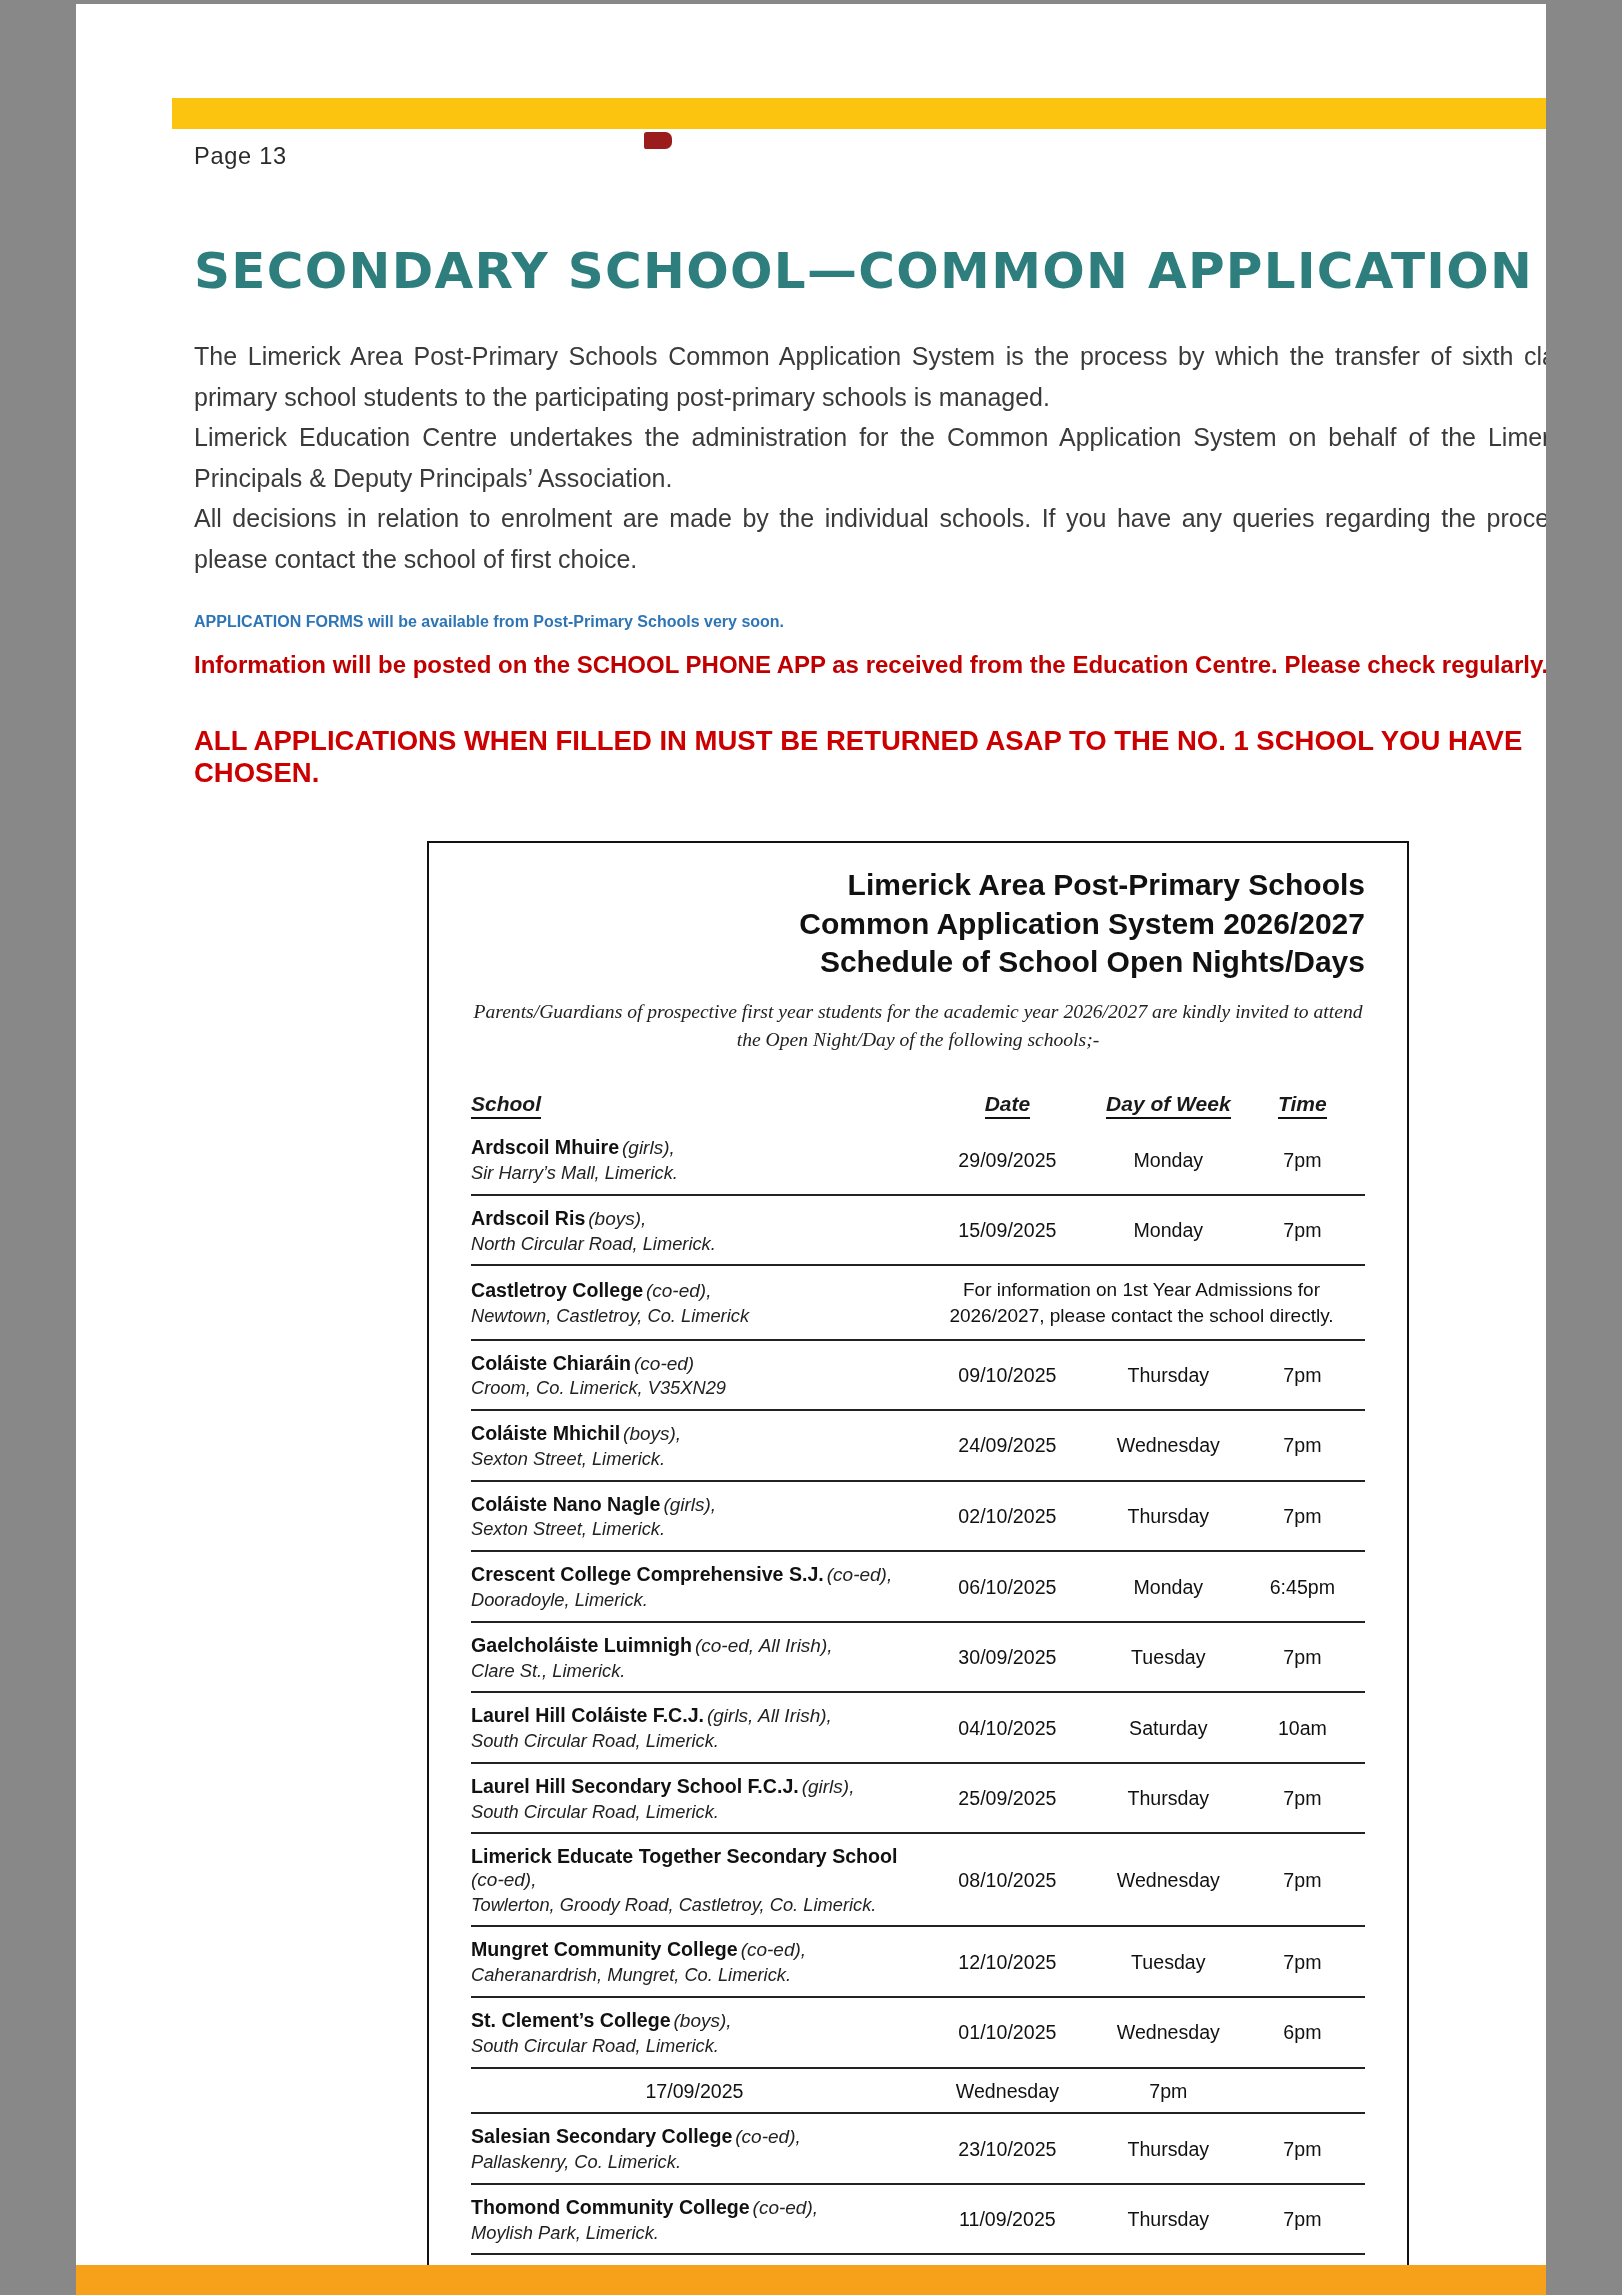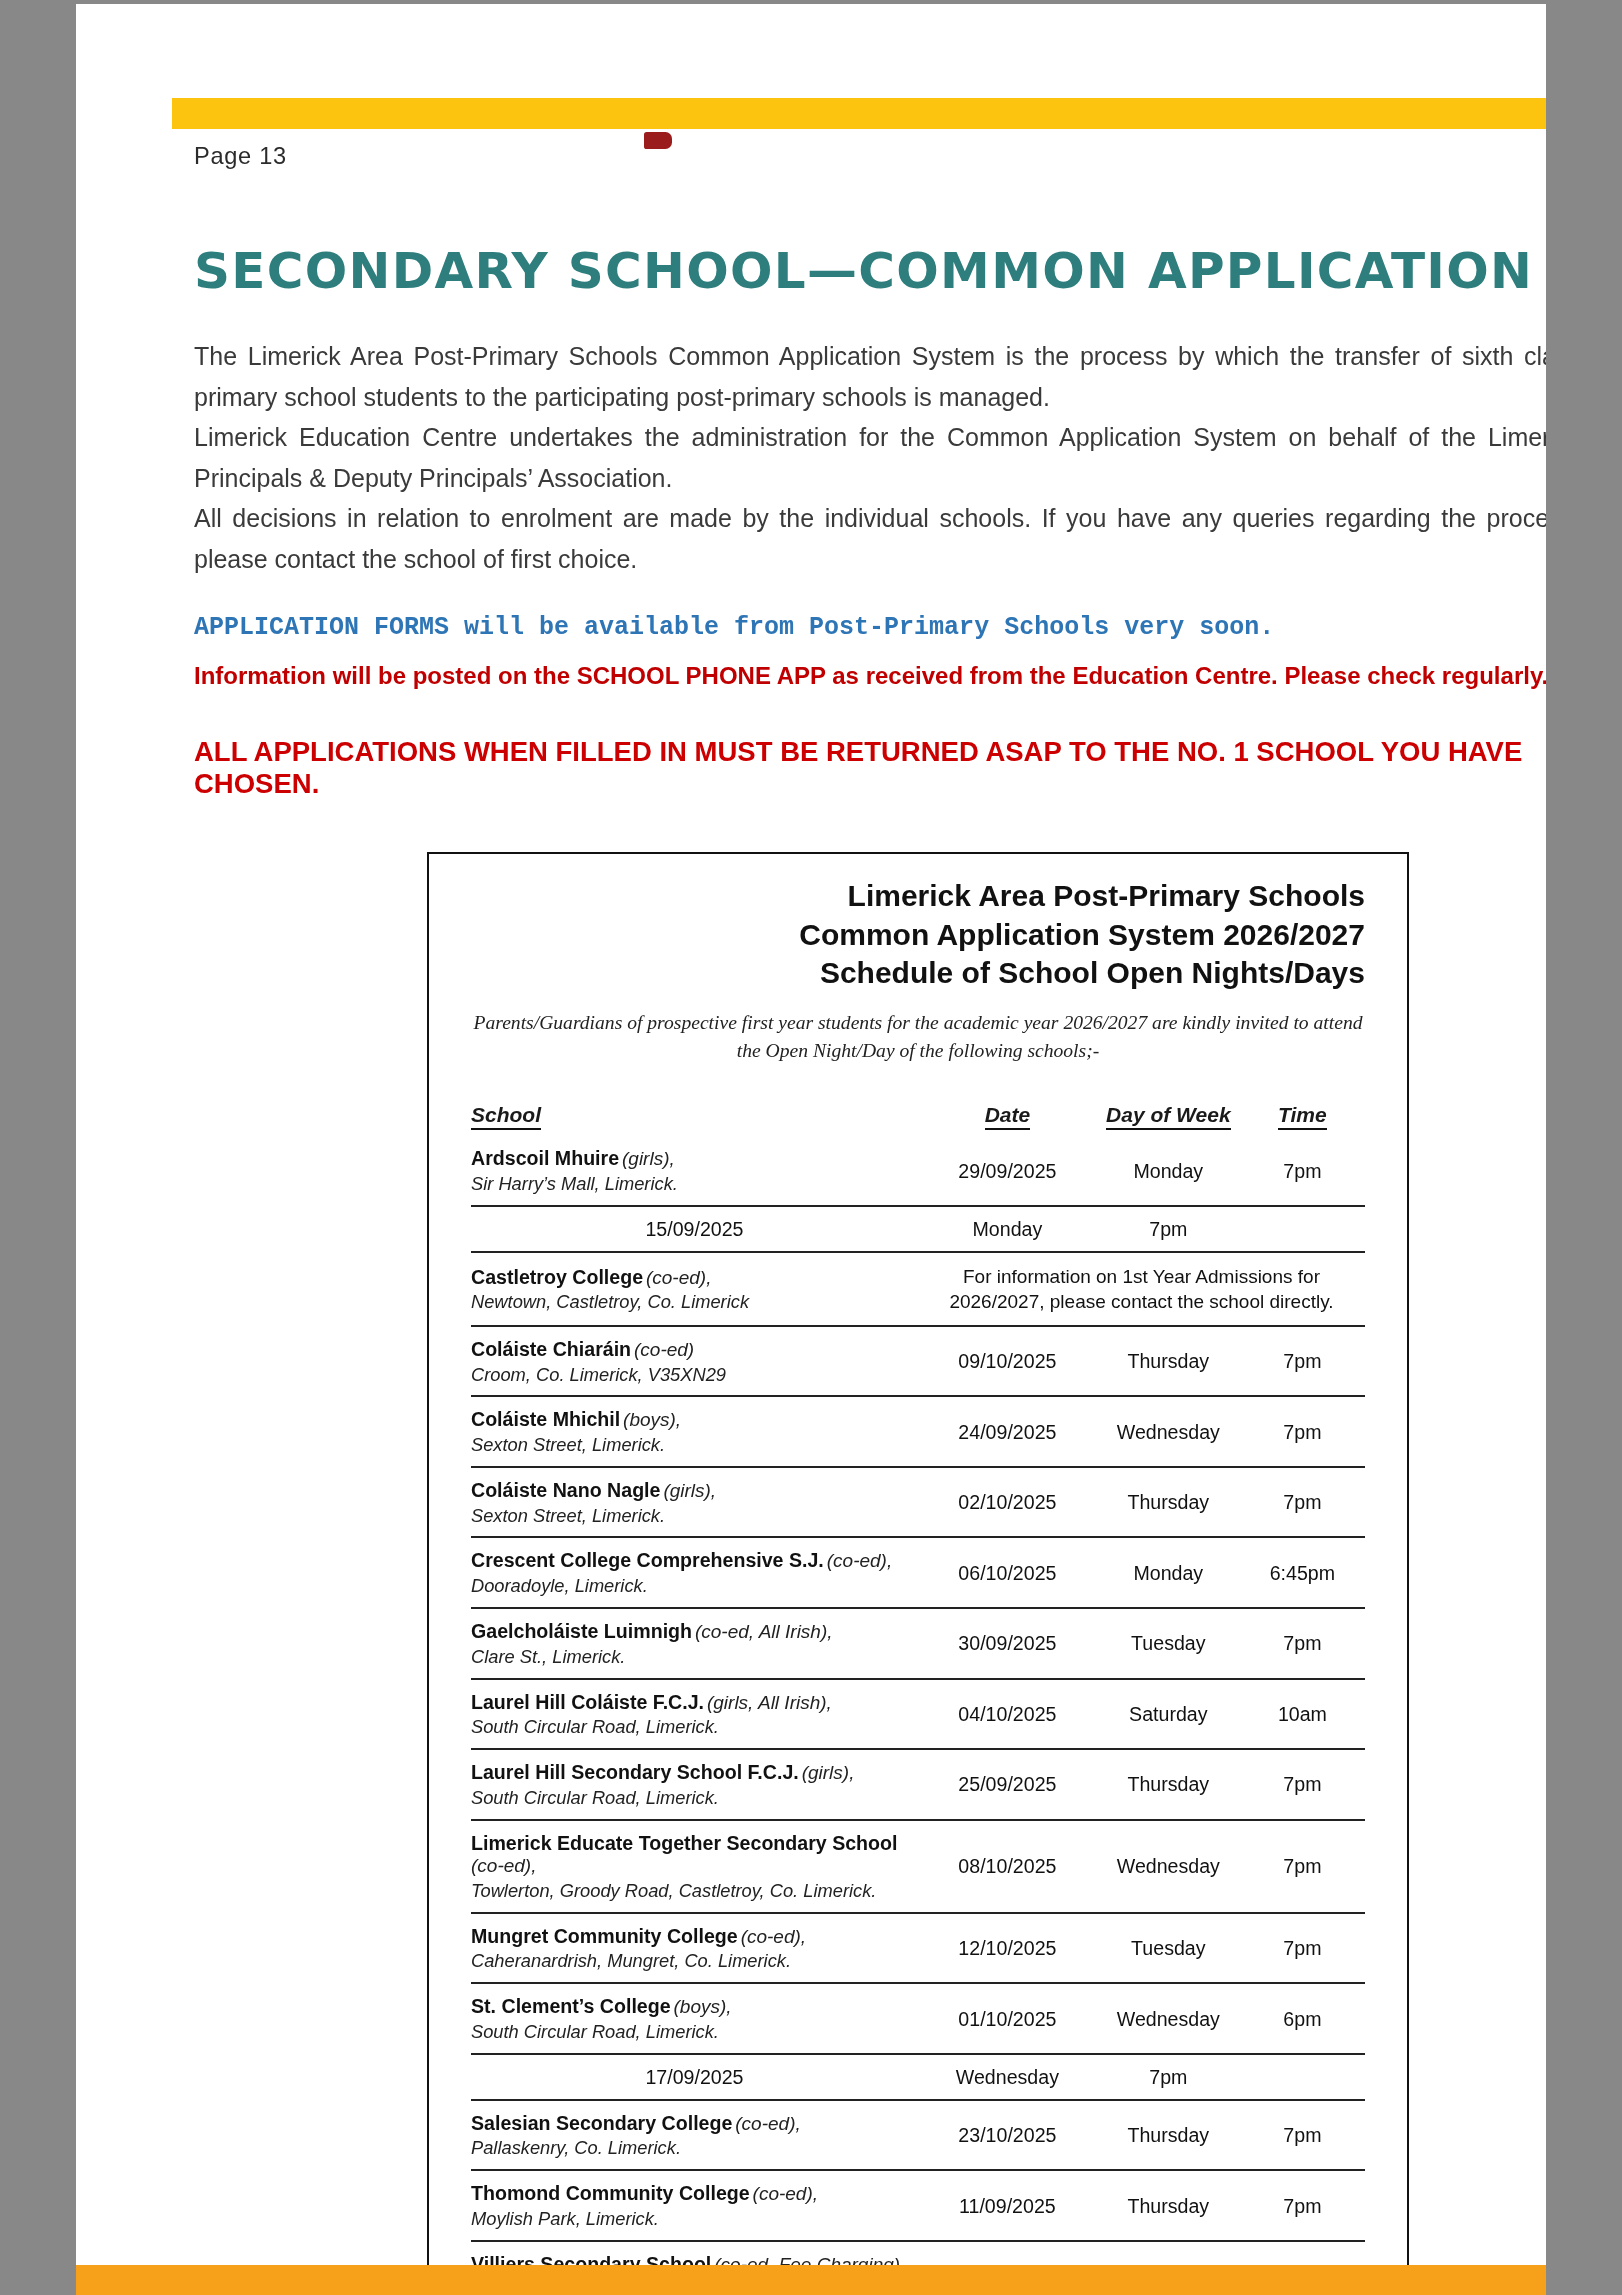--- a/index.html
+++ b/index.html
@@ -65,24 +65,23 @@
   .intro{
     margin-top:36px;
     font-size:25px;
     line-height:1.62;
     text-align:justify;
     color:var(--body);
   }
   .intro p{margin:0;}
   .notice-blue{
     margin-top:34px;
-    font-size:25px;
+    font-size:16px;
     font-weight:700;
     color:var(--blue);
-    font-family:Liberation Mono, monospace;
   }
   .notice-red{
     margin-top:19.6px;
     font-size:24px;
     font-weight:700;
     color:var(--red1);
   }
   .notice-red2{
     margin-top:46px;
     font-size:27.5px;
@@ -201,20 +200,24 @@
       <div class="school-line"><span class="s-name">Ardscoil Mhuire</span> <span class="s-type">(girls),</span></div>
       <div class="s-addr">Sir Harry’s Mall, Limerick.</div>
     </div>
     <div class="c-date">29/09/2025</div>
     <div class="c-day">Monday</div>
     <div class="c-time">7pm</div>
 
   </div>
 
   <div class="srow">
+    <div class="c-school">
+      <div class="school-line"><span class="s-name">Ardscoil Ris</span> <span class="s-type">(boys),</span></div>
+      <div class="s-addr">North Circular Road, Limerick.</div>
+    </div>
     <div class="c-date">15/09/2025</div>
     <div class="c-day">Monday</div>
     <div class="c-time">7pm</div>
 
   </div>
 
   <div class="srow">
     <div class="c-school">
       <div class="school-line"><span class="s-name">Castletroy College</span> <span class="s-type">(co-ed),</span></div>
       <div class="s-addr">Newtown, Castletroy, Co. Limerick</div>

